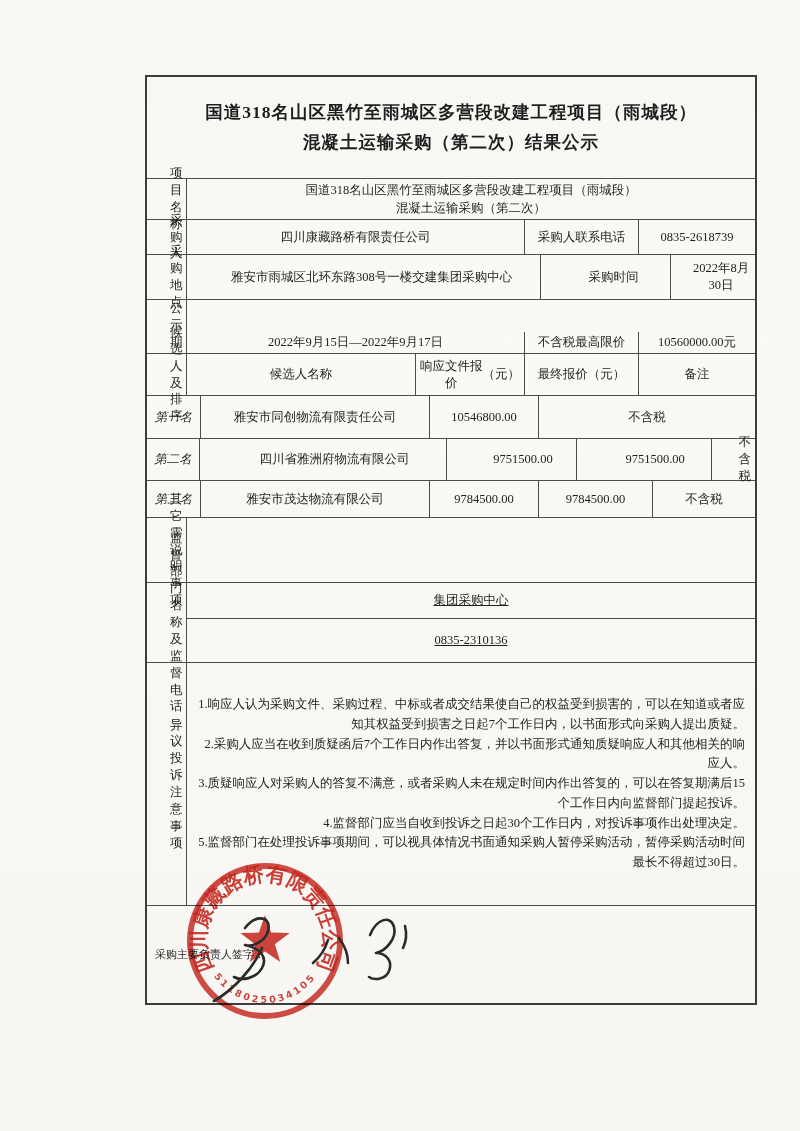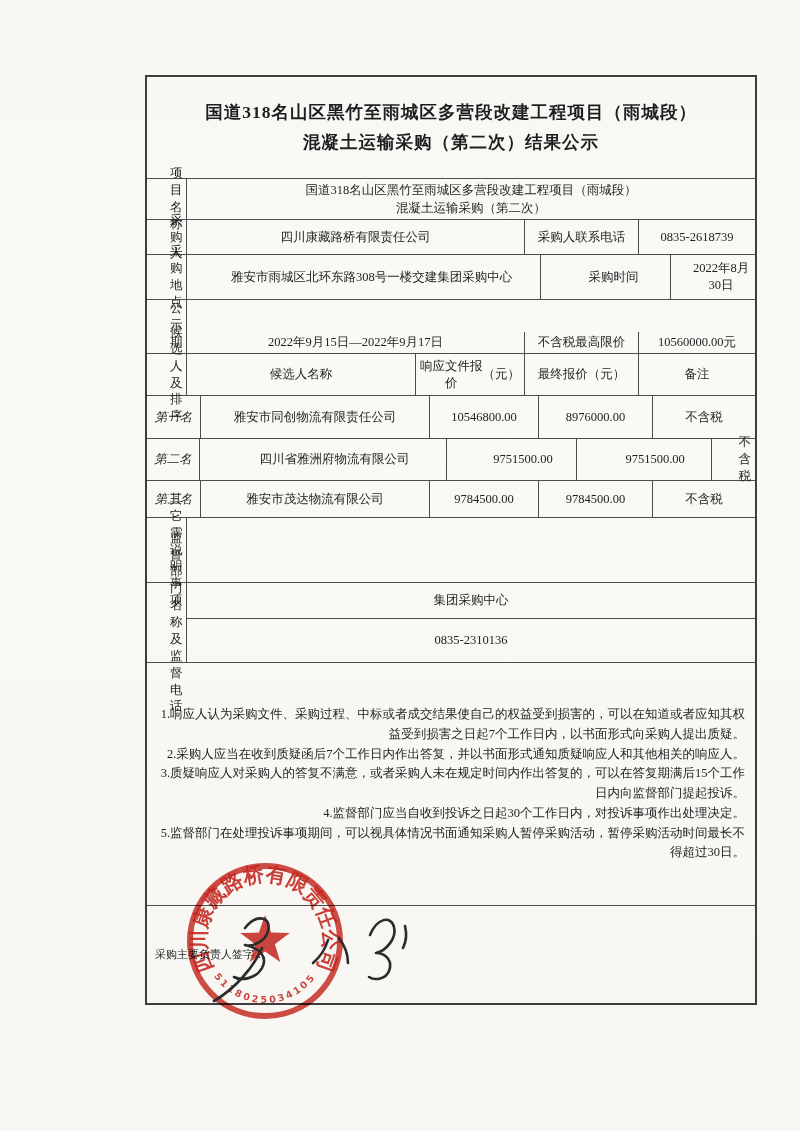--- a/index.html
+++ b/index.html
@@ -49,21 +49,21 @@
   .r-cand-1 { height: 43px; }
   .r-cand-2 { height: 42px; gap: 23px; }
   .r-cand-3 { height: 37px; justify-content: flex-end; }
   .r-other { height: 65px; }
   .r-supervision { height: 80px; }
   .r-notice { height: 243px; }
   .r-signature { height: 97px; border-bottom: none; }
 
   .two-line { flex-direction: row; gap: 0; }
   .sub-stack { flex: 1; display: flex; flex-direction: column; }
-  .sub-row { display: flex; align-items: center; justify-content: center; font-size: 12.5px; }
+  .sub-row { display: flex; align-items: center; justify-content: center; font-size: 12.5px; text-decoration: underline; }
   .sub-row.first { height: 36px; border-bottom: 1px solid #4c4c4c; }
   .sub-row.second { flex: 1; }
 
   .notice-content {
     flex: 1; display: flex; flex-direction: column; justify-content: center;
     padding: 10px 10px 10px 8px; font-size: 12.5px; line-height: 1.58;
     text-align: left;
   }
   .notice-content div { text-align: right; }
 
@@ -132,21 +132,20 @@
         <div>（元）</div>
       </div>
       <div class="cell col-d">最终报价（元）</div>
       <div class="cell col-e">备注</div>
     </div>
 
     <div class="row r-cand-1">
       <div class="cell rank-col">第一名</div>
       <div class="cell col-b">雅安市同创物流有限责任公司</div>
       <div class="cell col-c">10546800.00</div>
-      <div class="cell col-d">8976000.00</div>
       <div class="cell col-e">不含税</div>
     </div>
 
     <div class="row r-cand-2">
       <div class="cell rank-col">第二名</div>
       <div class="cell col-b">四川省雅洲府物流有限公司</div>
       <div class="cell col-c">9751500.00</div>
       <div class="cell col-d">9751500.00</div>
       <div class="cell col-e">不含税</div>
     </div>
@@ -166,20 +165,21 @@
 
     <div class="row r-supervision">
       <div class="cell label-col">监督部门名称及监督电话</div>
       <div class="sub-stack">
         <div class="sub-row first">集团采购中心</div>
         <div class="sub-row second">0835-2310136</div>
       </div>
     </div>
 
     <div class="row r-notice">
+      <div class="cell label-col">异议投诉注意事项</div>
       <div class="notice-content">
         <div>1.响应人认为采购文件、采购过程、中标或者成交结果使自己的权益受到损害的，可以在知道或者应知其权益受到损害之日起7个工作日内，以书面形式向采购人提出质疑。</div>
         <div>2.采购人应当在收到质疑函后7个工作日内作出答复，并以书面形式通知质疑响应人和其他相关的响应人。</div>
         <div>3.质疑响应人对采购人的答复不满意，或者采购人未在规定时间内作出答复的，可以在答复期满后15个工作日内向监督部门提起投诉。</div>
         <div>4.监督部门应当自收到投诉之日起30个工作日内，对投诉事项作出处理决定。</div>
         <div>5.监督部门在处理投诉事项期间，可以视具体情况书面通知采购人暂停采购活动，暂停采购活动时间最长不得超过30日。</div>
       </div>
     </div>
 
     <div class="row r-signature">

